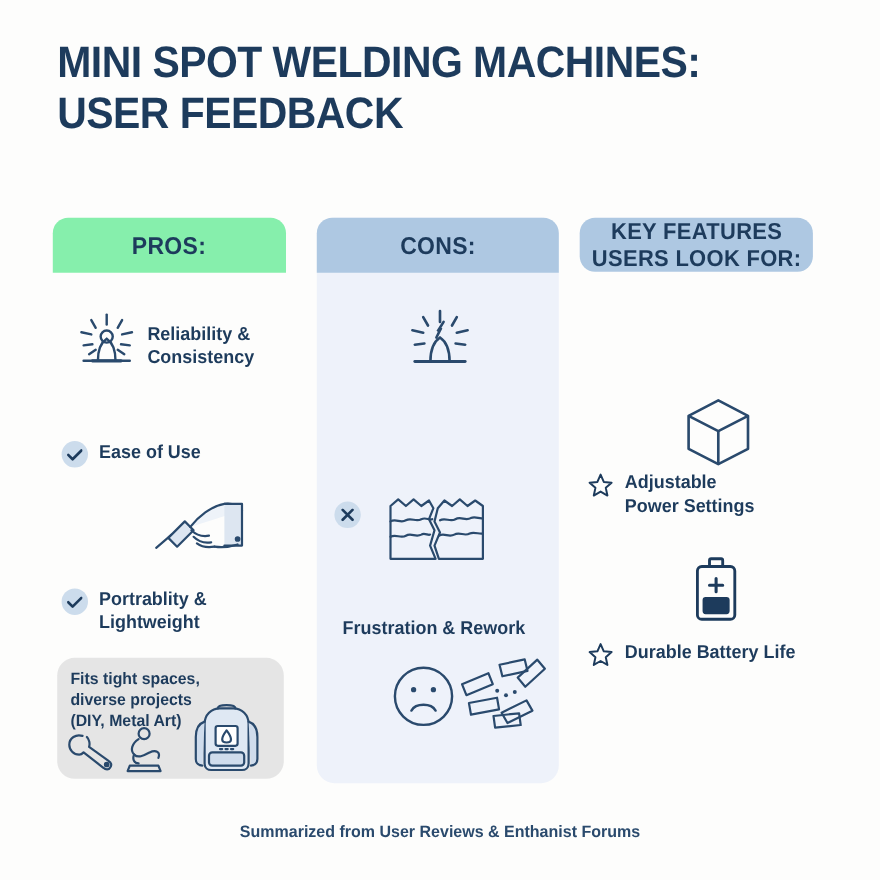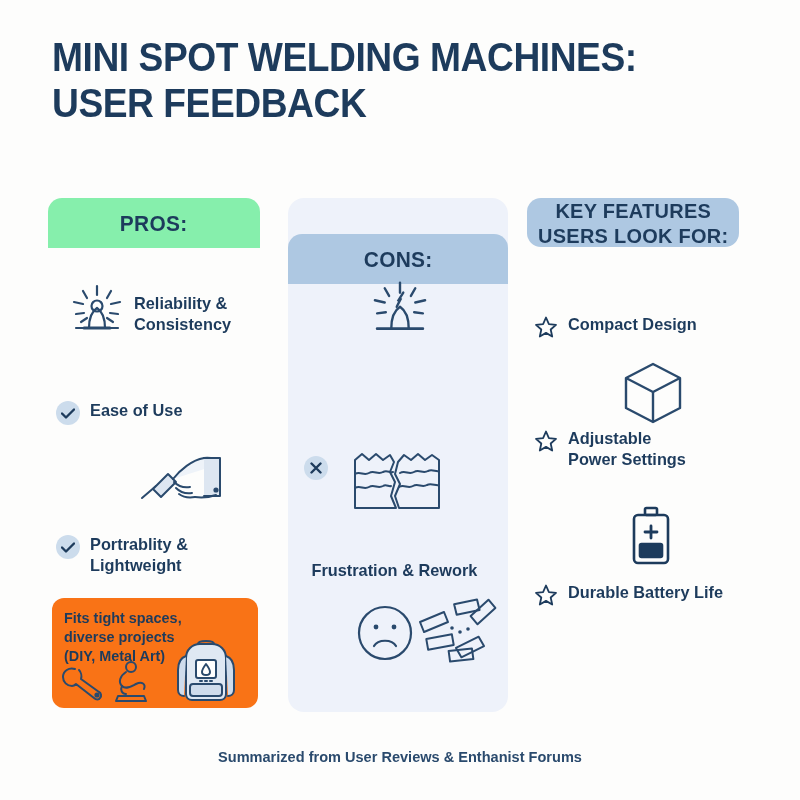--- a/index.html
+++ b/index.html
@@ -36,21 +36,21 @@
     font-stretch: condensed;
     transform: scaleX(0.93);
     transform-origin: left top;
   }
   .title-line { display: block; white-space: nowrap; }
 
   
   .col { position: absolute; }
 
   .col-pros   { left: 48px;  top: 198px; width: 212px; }
-  .col-cons   { left: 288px; top: 198px; width: 220px; margin-top: 36px; }
+  .col-cons   { left: 288px; top: 198px; width: 220px; }
   .col-feat   { left: 527px; top: 198px; width: 212px; }
 
   .panel-bg {
     position: absolute;
     left: 288px;
     top: 198px;
     width: 220px;
     height: 514px;
     background: #eef2fa;
     border-radius: 16px;
@@ -216,21 +216,21 @@
 
   <div class="item" style="left:56px; top:534px;">
     <span class="bullet" style="background: rgb(204, 220, 236);">
       <svg width="14" height="11" viewBox="0 0 14 11" fill="none" stroke="#1d3b5c" stroke-width="2.4" stroke-linecap="round" stroke-linejoin="round">
         <path d="M1 5.5 L5 9.5 L13 1.5"></path>
       </svg>
     </span>
     <span class="item-label">Portrablity &amp;<br>Lightweight</span>
   </div>
 
-  <div class="note-box" style="background: #f97316;">
+  <div class="note-box" style="background: #e5e5e5; border-radius: 16px;">
     <div class="note-text">
       <span>Fits tight spaces,</span><br>
       <span>diverse projects</span><br>
       <span>(DIY, Metal Art)</span>
     </div>
     <div class="illo" style="left:8px; top:66px;">
       <svg width="44" height="40" viewBox="0 0 44 40" fill="none" stroke="#2a4a6d" stroke-width="2" stroke-linecap="round" stroke-linejoin="round">
         <path d="M15 5 C9 3 3 7 3 13 C3 18 7 22 12 22 C14 22 15 21 16 20 L34 34 C36 36 39 36 40 34 C42 32 41 29 39 28 L21 15 C22 12 21 8 19 6"></path>
         <circle cx="37" cy="31" r="1.6" fill="#2a4a6d"></circle>
       </svg>
@@ -327,28 +327,20 @@
 
   <div class="col col-feat">
     <div class="head-band two-line" style="background: rgb(174, 200, 226);">
       <span class="head-text">
         <span>KEY FEATURES</span><br>
         <span>USERS LOOK FOR:</span>
       </span>
     </div>
   </div>
 
-  <div class="item" style="left:534px; top:314px;">
-    <span class="star">
-      <svg width="24" height="24" viewBox="0 0 24 24" fill="none" stroke="#1d3b5c" stroke-width="1.8" stroke-linejoin="round">
-        <path d="M12 2.5 L14.9 9.1 L22 9.8 L16.7 14.5 L18.2 21.5 L12 17.9 L5.8 21.5 L7.3 14.5 L2 9.8 L9.1 9.1 Z"></path>
-      </svg>
-    </span>
-    <span class="item-label">Compact Design</span>
-  </div>
 
   <div class="illo" style="left:620px; top:360px;">
     <svg width="66" height="66" viewBox="0 0 66 66" fill="none" stroke="#2a4a6d" stroke-width="2.4" stroke-linejoin="round">
       <path d="M33 4 L60 18 L60 48 L33 62 L6 48 L6 18 Z"></path>
       <path d="M6 18 L33 32 L60 18"></path>
       <path d="M33 32 L33 62"></path>
     </svg>
   </div>
 
   <div class="item" style="left:534px; top:428px;">

